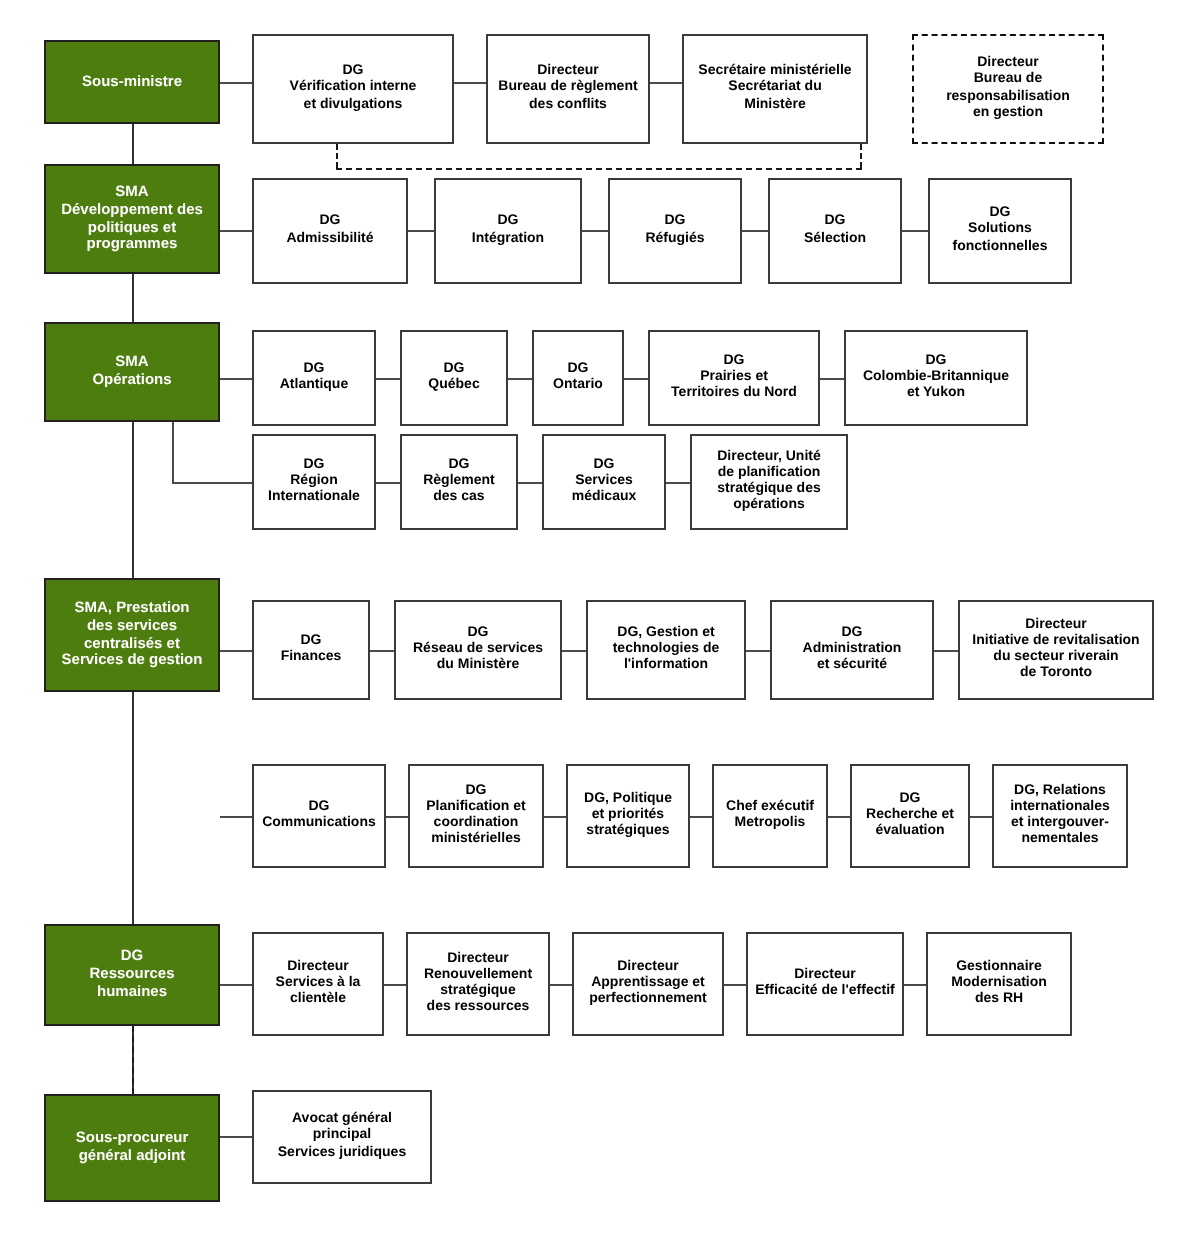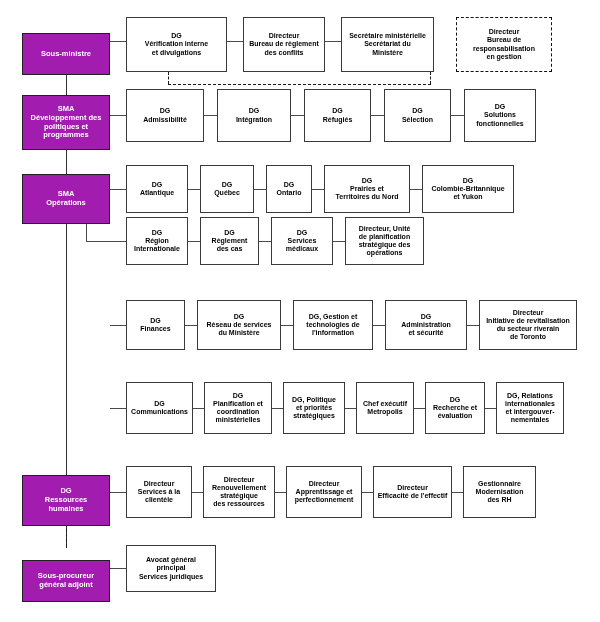--- a/index.html
+++ b/index.html
@@ -21,26 +21,25 @@
     box-sizing: border-box;
     display: flex;
     align-items: center;
     justify-content: center;
     text-align: center;
     line-height: 1.18;
     white-space: pre-line;
     padding: 2px 3px;
   }
   .node.unit {
-    background: #a21caf;
+    background: #4d7c0f;
     color: #ffffff;
     font-weight: bold;
     font-size: 7.5px;
     border: 1px solid #231f20;
-    margin-top: 13px;
   }
   .node.leaf {
     background: #ffffff;
     color: #000000;
     font-weight: bold;
     font-size: 7px;
     border: 1.2px solid #3a3a3a;
   }
   .node.leaf.dashed {
     border: 1.4px dashed #111111;
@@ -172,20 +171,24 @@
 Règlement
 des cas</div>
   <div class="node leaf" style="left:271px; top:217px; width:62px; height:48px;">DG
 Services
 médicaux</div>
   <div class="node leaf" style="left:345px; top:217px; width:79px; height:48px;">Directeur, Unité
 de planification
 stratégique des
 opérations</div>
 
+  <div class="node unit" style="left:22px; top:289px; width:88px; height:57px;">SMA, Prestation
+des services
+centralisés et
+Services de gestion</div>
   <div class="node leaf" style="left:126px; top:300px; width:59px; height:50px;">DG
 Finances</div>
   <div class="node leaf" style="left:197px; top:300px; width:84px; height:50px;">DG
 Réseau de services
 du Ministère</div>
   <div class="node leaf" style="left:293px; top:300px; width:80px; height:50px;">DG, Gestion et
 technologies de
 l'information</div>
   <div class="node leaf" style="left:385px; top:300px; width:82px; height:50px;">DG
 Administration
@@ -226,19 +229,19 @@
 des ressources</div>
   <div class="node leaf" style="left:286px; top:466px; width:76px; height:52px;">Directeur
 Apprentissage et
 perfectionnement</div>
   <div class="node leaf" style="left:373px; top:466px; width:79px; height:52px;">Directeur
 Efficacité de l'effectif</div>
   <div class="node leaf" style="left:463px; top:466px; width:73px; height:52px;">Gestionnaire
 Modernisation
 des RH</div>
 
-  <div class="node unit" style="left:22px; top:547px; width:88px; height:42px;">Sous-procureur
+  <div class="node unit" style="left:22px; top:547px; width:88px; height:54px;">Sous-procureur
 général adjoint</div>
   <div class="node leaf" style="left:126px; top:545px; width:90px; height:47px;">Avocat général
 principal
 Services juridiques</div>
 
 </div>
 
 </body></html>

